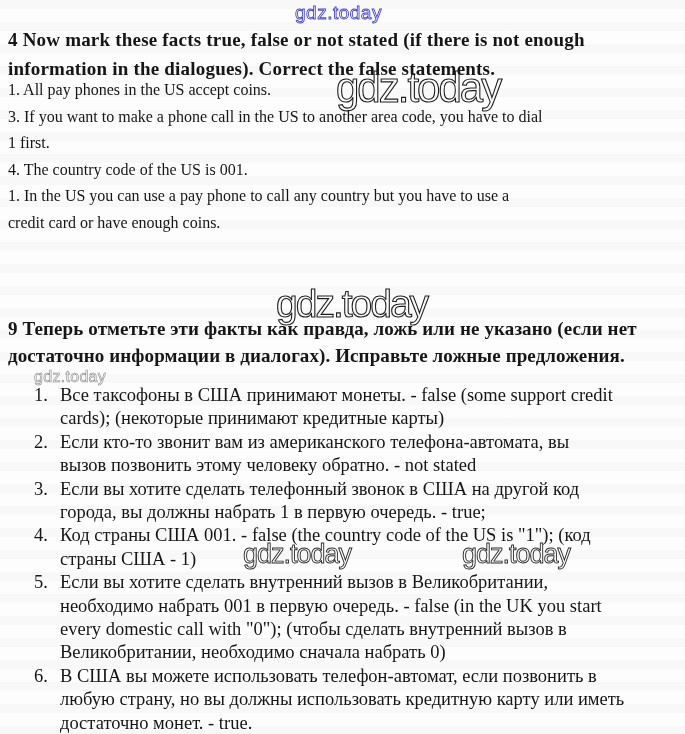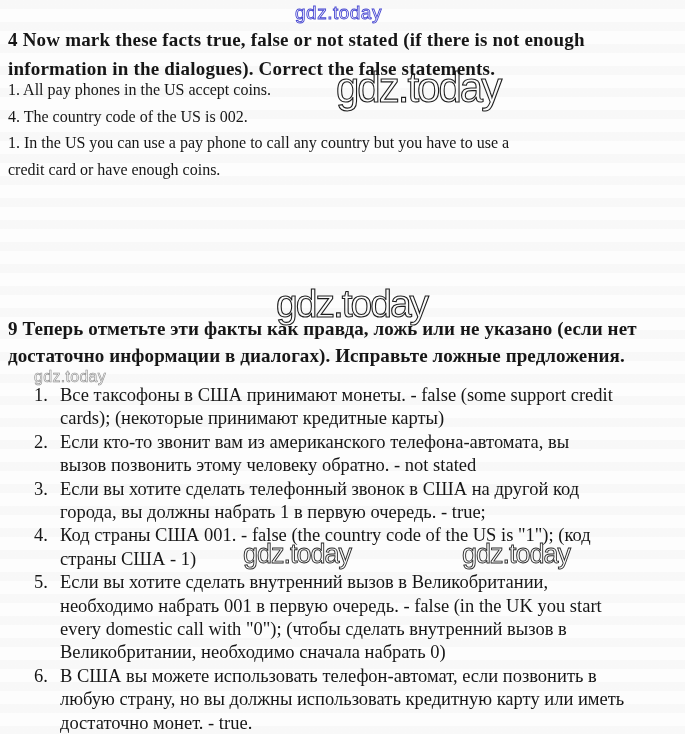--- a/index.html
+++ b/index.html
@@ -102,21 +102,23 @@
 <span class="wm wm-big-2">gdz.today</span>
 <span class="wm wm-small">gdz.today</span>
 <span class="wm wm-mid-1">gdz.today</span>
 <span class="wm wm-mid-2">gdz.today</span>
 
 <div class="abs en-heading">4 Now mark these facts true, false or not stated (if there is not enough
 information in the dialogues). Correct the false statements.</div>
 
 <div class="abs en-list">
   <div class="en-item">1. All pay phones in the US accept coins.</div>
-  <div class="en-item">4. The country code of the US is 002.</div>
+  <div class="en-item">3. If you want to make a phone call in the US to another area code, you have to dial
+1 first.</div>
+  <div class="en-item">4. The country code of the US is 001.</div>
   <div class="en-item">1. In the US you can use a pay phone to call any country but you have to use a
 credit card or have enough coins.</div>
 </div>
 
 <div class="abs ru-heading">9 Теперь отметьте эти факты как правда, ложь или не указано (если нет
 достаточно информации в диалогах). Исправьте ложные предложения.</div>
 
 <div class="abs ru-list">
   <div class="ru-item">
     <span class="num">1.</span>

